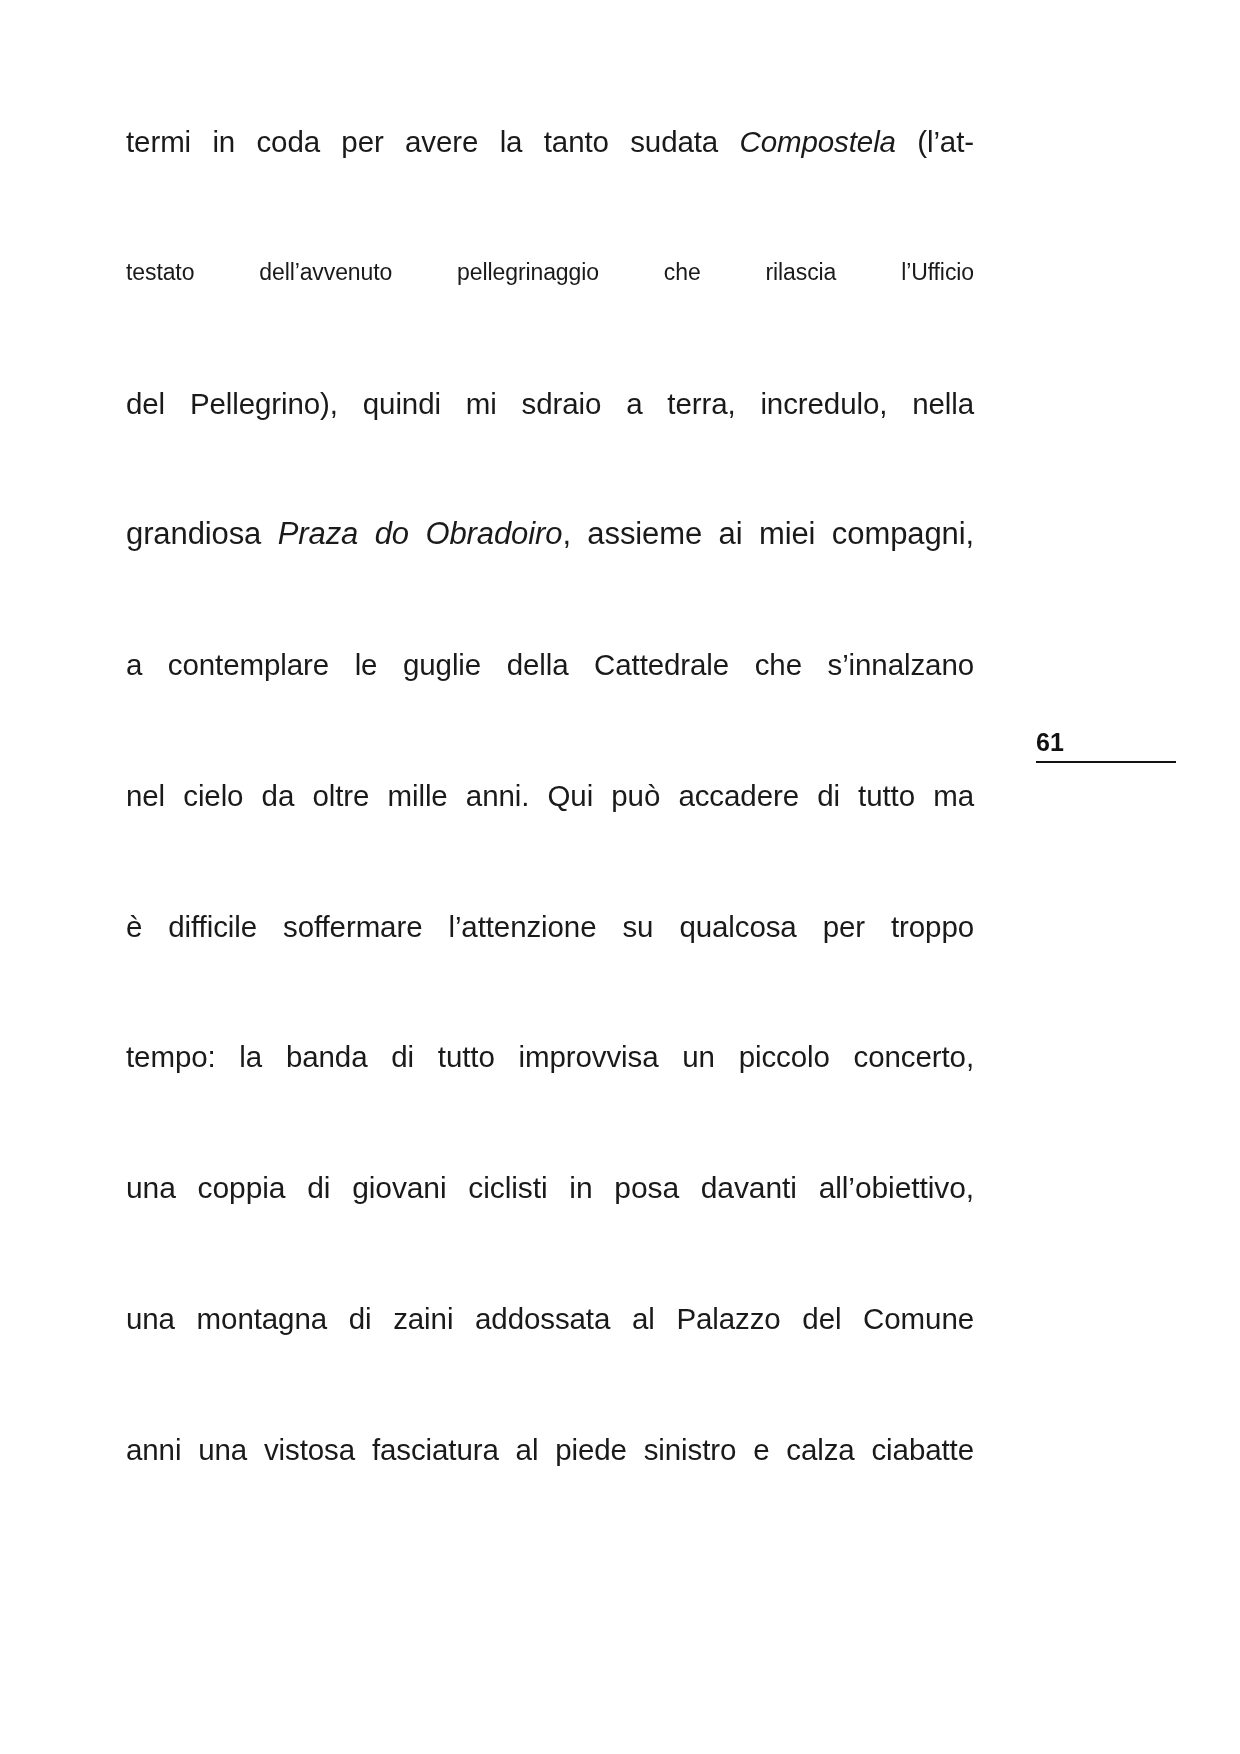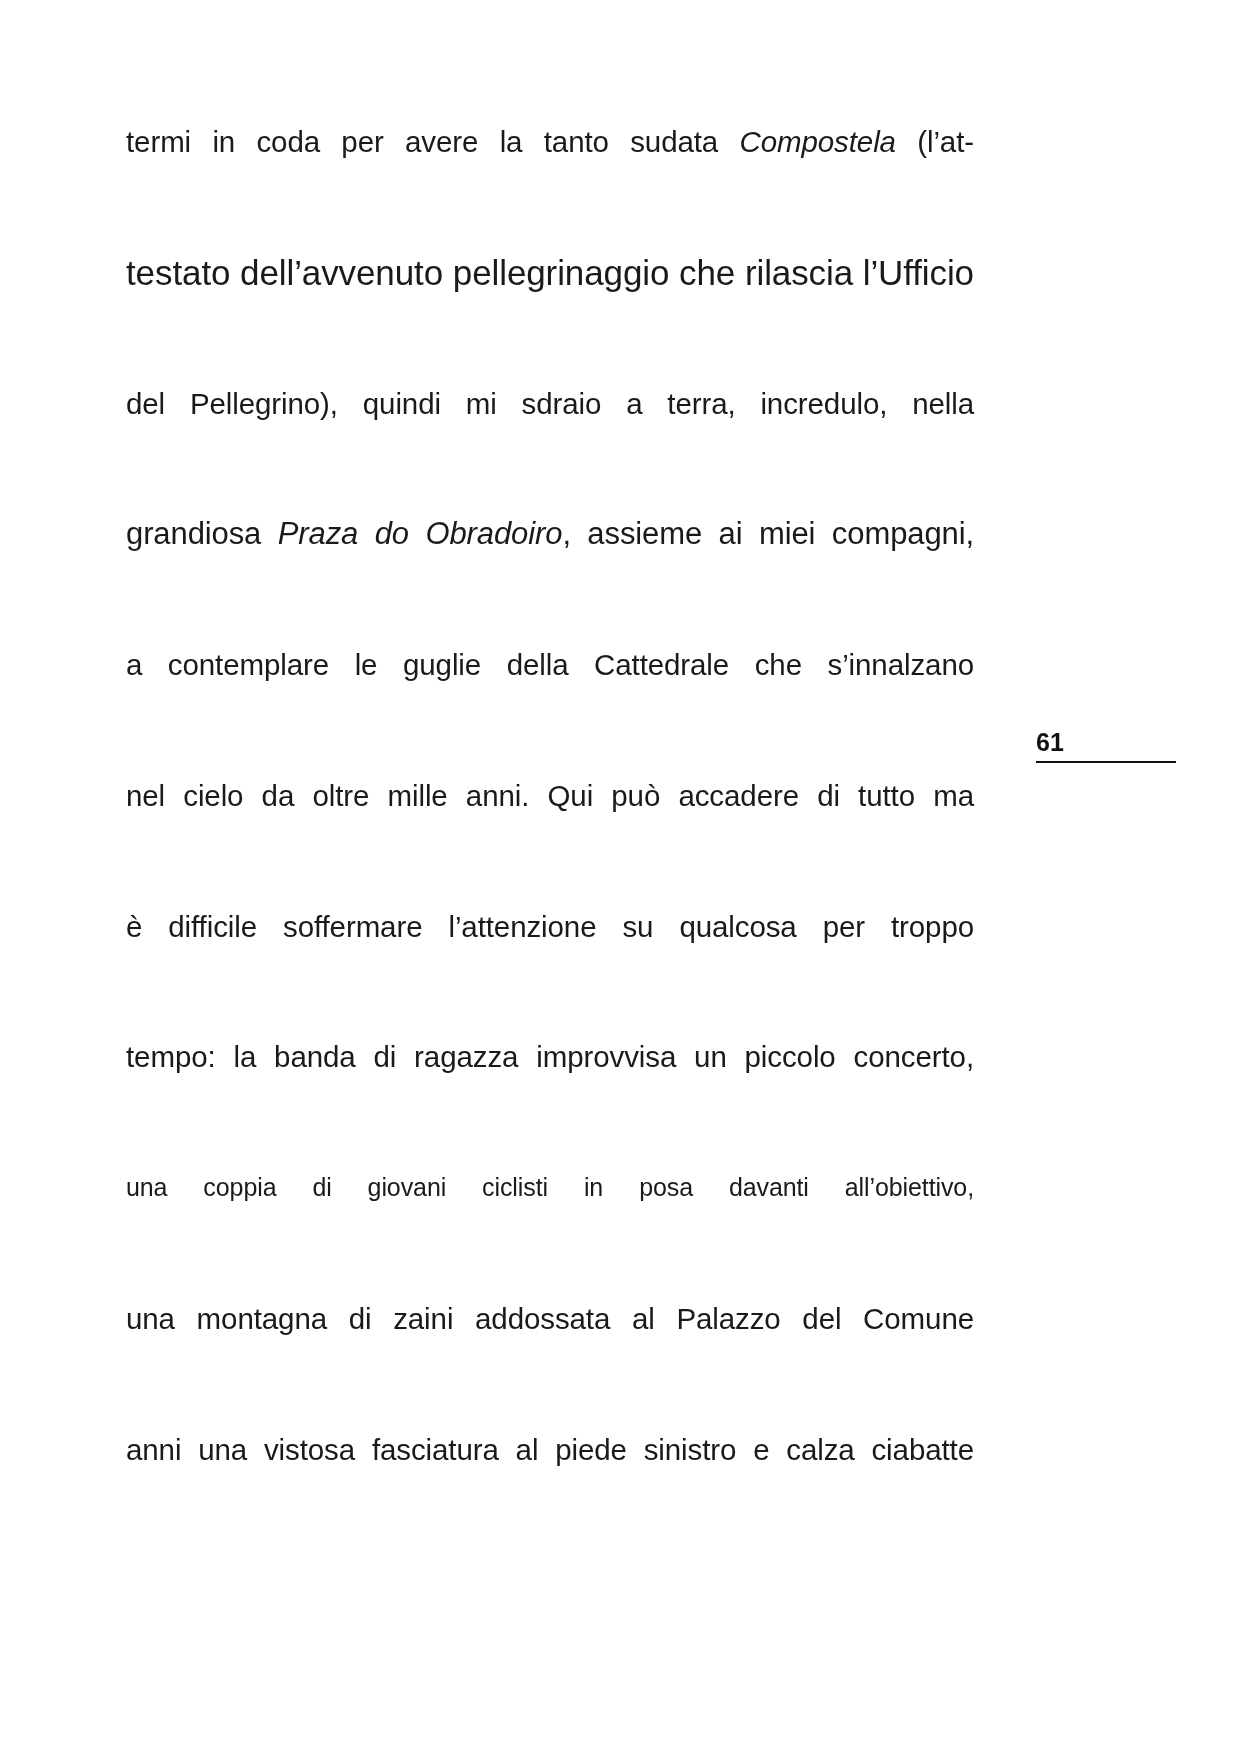--- a/index.html
+++ b/index.html
@@ -79,28 +79,28 @@
   }
 </style>
 </head>
 <body>
 
 <div class="page">
 
   <div class="text-column" id="body-column">
       <div class="para">
         <div class="justified" style="line-height: 43.6px; font-size: 29.5px; text-align: justify;"><span>termi in coda per avere la tanto sudata </span><em style="font-style: italic;">Compostela</em><span> (l’at-</span><span style="display: inline-block; width: 100%;"></span></div>
-        <div class="justified" style="line-height: 43.6px; font-size: 35px; text-align: justify;"><span>testato dell’avvenuto pellegrinaggio che rilascia l’Ufficio</span><span style="display: inline-block; width: 100%;"></span></div>
+        <div class="justified" style="line-height: 43.6px; font-size: 23px; text-align: justify;"><span>testato dell’avvenuto pellegrinaggio che rilascia l’Ufficio</span><span style="display: inline-block; width: 100%;"></span></div>
         <div class="justified" style="line-height: 43.6px; font-size: 29.5px; text-align: justify;"><span>del Pellegrino), quindi mi sdraio a terra, incredulo, nella</span><span style="display: inline-block; width: 100%;"></span></div>
         <div class="justified" style="line-height: 43.6px; font-size: 31px; text-align: justify;"><span>grandiosa </span><em style="font-style: italic;">Praza do Obradoiro</em><span>, assieme ai miei compagni,</span><span style="display: inline-block; width: 100%;"></span></div>
         <div class="justified" style="line-height: 43.6px; font-size: 29.5px; text-align: justify;"><span>a contemplare le guglie della Cattedrale che s’innalzano</span><span style="display: inline-block; width: 100%;"></span></div>
         <div class="justified" style="line-height: 43.6px; font-size: 29.5px; text-align: justify;"><span>nel cielo da oltre mille anni. Qui può accadere di tutto ma</span><span style="display: inline-block; width: 100%;"></span></div>
         <div class="justified" style="line-height: 43.6px; font-size: 29.5px; text-align: justify;"><span>è difficile soffermare l’attenzione su qualcosa per troppo</span><span style="display: inline-block; width: 100%;"></span></div>
-        <div class="justified" style="line-height: 43.6px; font-size: 29.5px; text-align: justify;"><span>tempo: la banda di ragazza  improvvisa un piccolo concerto,</span><span style="display: inline-block; width: 100%;"></span></div>
-        <div class="justified" style="line-height: 43.6px; font-size: 25px; text-align: justify;"><span>una coppia di giovani ciclisti in posa davanti all’obiettivo,</span><span style="display: inline-block; width: 100%;"></span></div>
+        <div class="justified" style="line-height: 43.6px; font-size: 29.5px; text-align: justify;"><span>tempo: la banda di tutto  improvvisa un piccolo concerto,</span><span style="display: inline-block; width: 100%;"></span></div>
+        <div class="justified" style="line-height: 43.6px; font-size: 30px; text-align: justify;"><span>una coppia di giovani ciclisti in posa davanti all’obiettivo,</span><span style="display: inline-block; width: 100%;"></span></div>
         <div class="justified" style="line-height: 43.6px; font-size: 29.5px; text-align: justify;"><span>una montagna di zaini addossata al Palazzo del Comune</span><span style="display: inline-block; width: 100%;"></span></div>
         <div class="justified" style="line-height: 43.6px; font-size: 29.5px; text-align: justify;"><span>anni una vistosa fasciatura al piede sinistro e calza ciabatte</span><span style="display: inline-block; width: 100%;"></span></div>
       </div>
     </div>
 
   <div class="folio">
     <div class="folio-number">61</div>
     <div class="folio-rule"></div>
   </div>
 

